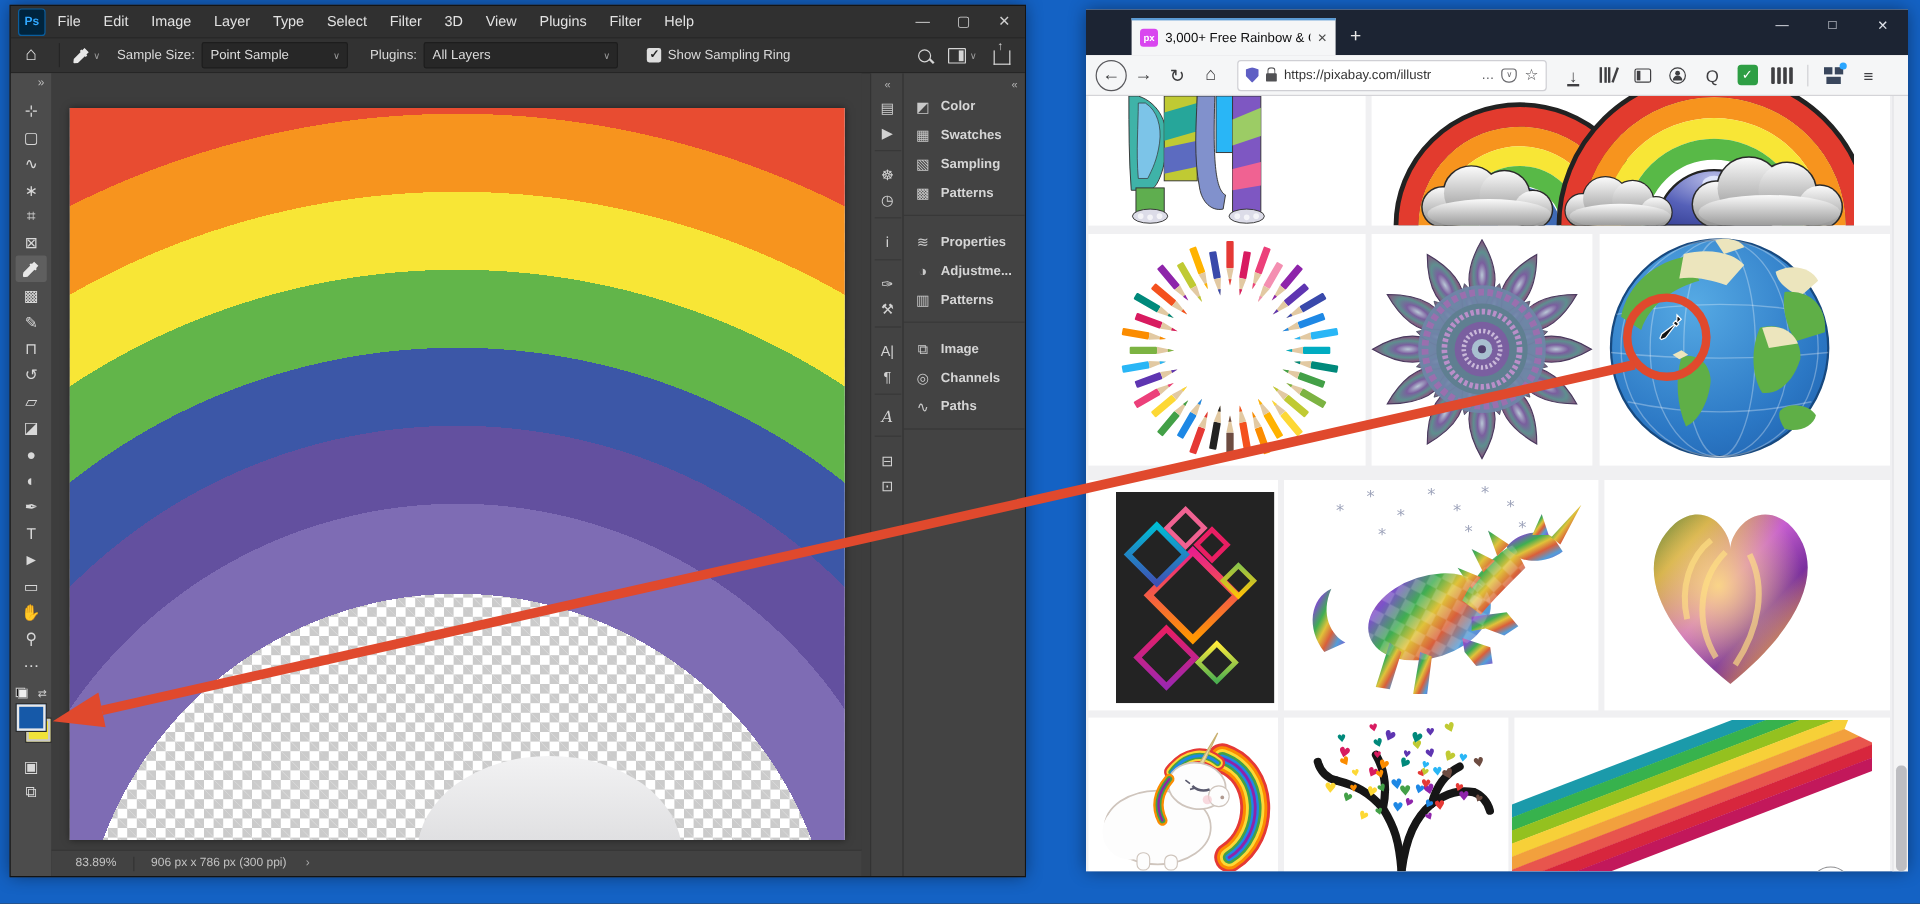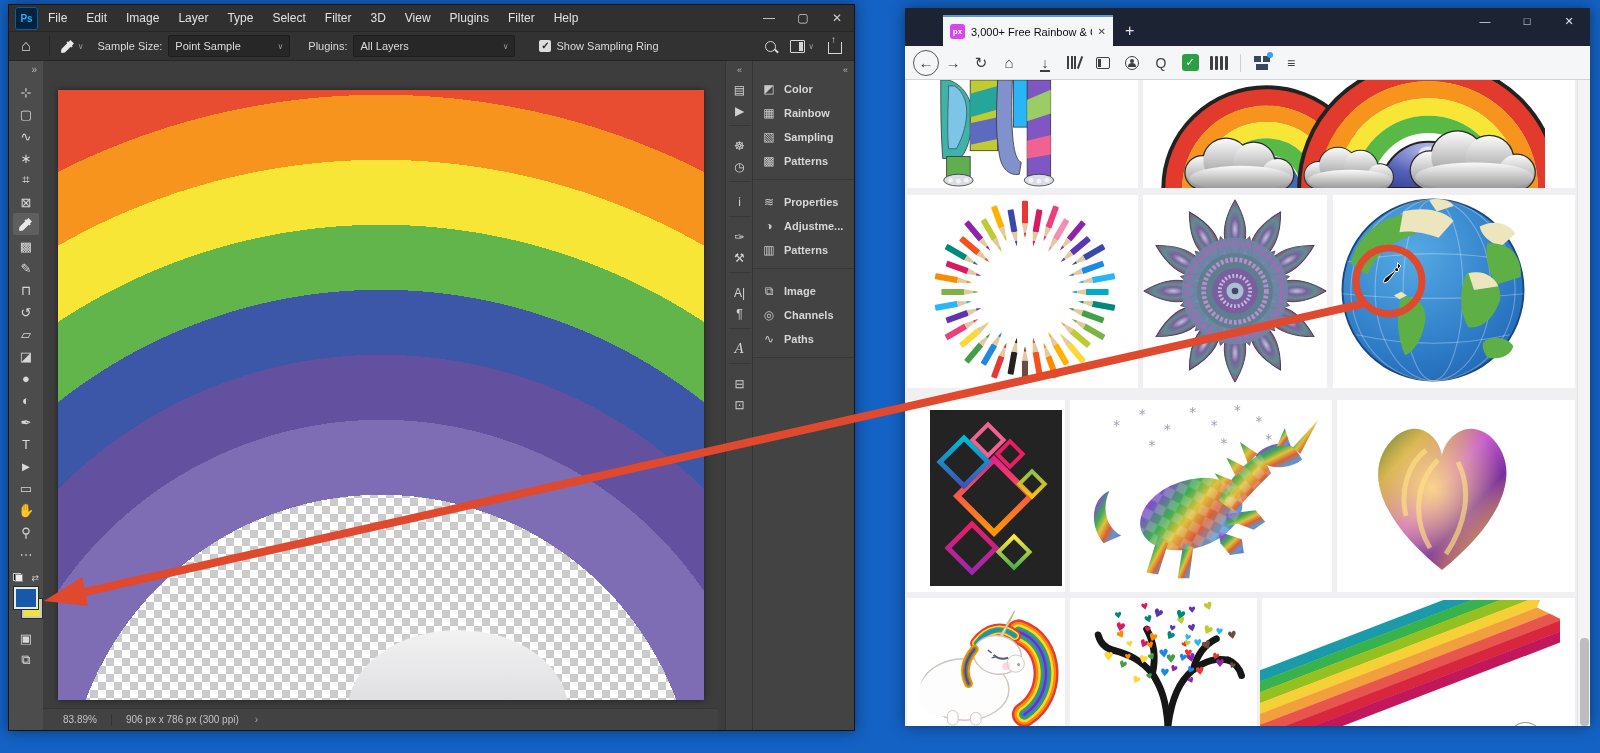--- a/index.html
+++ b/index.html
@@ -329,21 +329,21 @@
   <div class="ps-paneltabs" data-name="panel-tab-column">
     <div class="ptabs-collapse" data-name="collapse-panels-icon">«</div>
     <div id="ps-panel-groups">
         <div class="pgroup" data-name="panel-group">
           <div class="ptab" data-name="panel-tab-color">
             <span class="picon" data-name="color-panel-icon">◩</span>
             <span class="plabel" data-name="panel-tab-label">Color</span>
           </div>
           <div class="ptab" data-name="panel-tab-swatches">
             <span class="picon" data-name="swatches-panel-icon">▦</span>
-            <span class="plabel" data-name="panel-tab-label">Rainbow</span>
+            <span class="plabel" data-name="panel-tab-label">Swatches</span>
           </div>
           <div class="ptab" data-name="panel-tab-gradients">
             <span class="picon" data-name="gradients-panel-icon">▧</span>
             <span class="plabel" data-name="panel-tab-label">Sampling</span>
           </div>
           <div class="ptab" data-name="panel-tab-patterns">
             <span class="picon" data-name="patterns-panel-icon">▩</span>
             <span class="plabel" data-name="panel-tab-label">Patterns</span>
           </div>
         </div>
@@ -391,20 +391,28 @@
       <span data-name="minimize-button">—</span>
       <span data-name="maximize-button">□</span>
       <span data-name="close-button">✕</span>
     </div>
   </div>
   <div class="fx-navbar" data-name="browser-toolbar">
     <span class="nav-btn back" data-name="back-button">←</span>
     <span class="nav-btn" data-name="forward-button">→</span>
     <span class="nav-btn" data-name="reload-button">↻</span>
     <span class="nav-btn" data-name="home-button">⌂</span>
+    <div class="fx-urlbar" data-name="url-bar">
+      <span class="shield-icon" data-name="tracking-shield-icon"></span>
+      <span class="lock-icon" data-name="lock-icon"></span>
+      <span class="fx-url" data-name="url-text">https://pixabay.com/illustr</span>
+      <span class="url-ellipsis" data-name="page-actions-icon">…</span>
+      <span class="pocket-icon" data-name="pocket-icon">∨</span>
+      <span class="star-icon" data-name="bookmark-star-icon">☆</span>
+    </div>
     <div class="fx-right-icons" id="fx-right-icons">
         <div class="fx-icon" data-name="download-icon">↓<div class="dl-bar" data-name="download-bar"></div></div>
         <div class="fx-icon" data-name="library-icon">
           <div class="lib" data-name="library-bars">
             <span data-name="library-bar"></span>
             <span data-name="library-bar"></span>
             <span data-name="library-bar"></span>
             <span class="sl" data-name="library-slash"></span>
           </div>
         </div>

